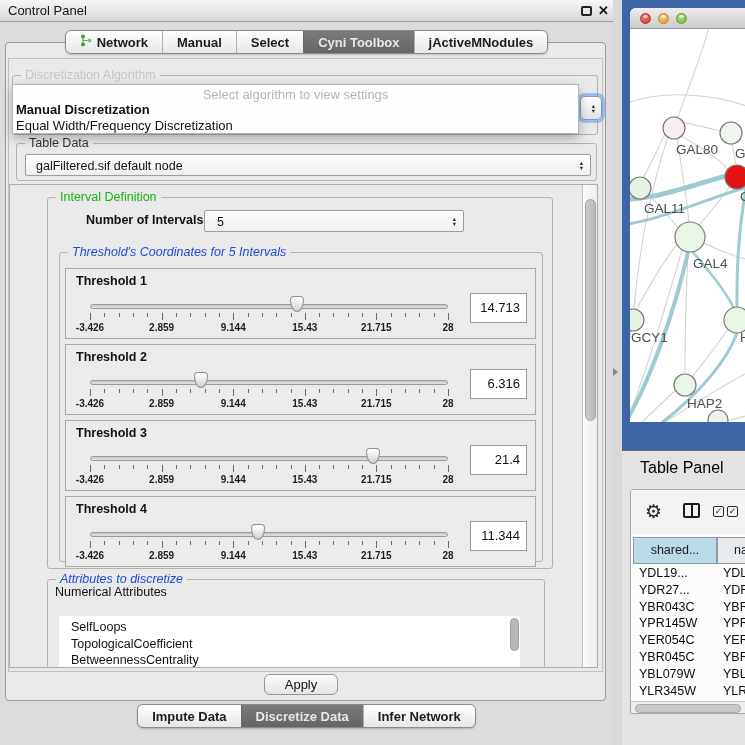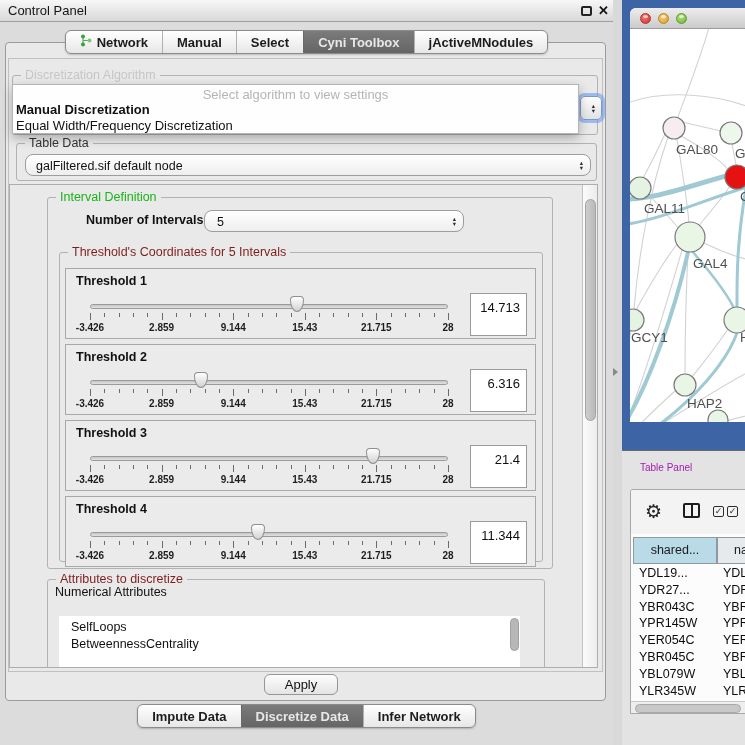--- a/index.html
+++ b/index.html
@@ -26,24 +26,24 @@
   .seg-item{display:flex;align-items:center;gap:5px;padding:0 14px;font-size:13px;font-weight:600;
     color:#1c1c1c;border-left:1px solid #b0b0b0;white-space:nowrap;}
   .seg-item:first-child{border-left:none;}
   .seg-item.sel{background:linear-gradient(#7b7b7b,#656565);color:#e8e8e8;border-left-color:#6a6a6a;}
 
   .group{position:absolute;border:1px solid #b2b2b2;border-radius:3px;}
   .glabel{position:absolute;top:-8px;left:8px;background:#e9e9e9;padding:0 4px;font-size:12.5px;white-space:nowrap;}
   .glabel.ghost{color:#c6c6c6;}
   .glabel.dark{color:#333;}
   .glabel.green{color:#18b418;}
-  .glabel.blue{color:#7f1d1d;}
+  .glabel.blue{color:#1d4ed8;font-style:italic;}
 
   .combo{position:absolute;background:linear-gradient(#ffffff,#eeeeee);border:1px solid #9d9d9d;
-    border-radius:8px;font-size:12.5px;color:#111;}
+    border-radius:2px;font-size:12.5px;color:#111;}
   .combo .cval{position:absolute;left:10px;top:0;line-height:20px;}
   .stepper{position:absolute;right:7px;top:50%;transform:translateY(-50%);display:flex;flex-direction:column;
     font-size:6.5px;line-height:5px;color:#333;}
 
   .focus-stepper{position:absolute;left:580px;top:96px;width:22px;height:24px;z-index:20;
     background:linear-gradient(#fdfdfd,#e2e2e2);border:1px solid #7f97c8;border-radius:5px;
     box-shadow:0 0 0 3px rgba(96,150,240,.55);}
   .focus-stepper .stepper{right:6px;}
 
   .popup{position:absolute;left:12px;top:84px;width:567px;height:50px;z-index:40;
@@ -66,21 +66,21 @@
   .track{position:absolute;left:24px;top:35px;width:358px;height:5px;border:1px solid #9a9a9a;border-radius:3px;
     background:linear-gradient(#c5c5c5,#e2e2e2);}
   .thumb{position:absolute;top:27px;width:14px;height:16px;background:linear-gradient(#ffffff,#d2d2d2);
     border:1px solid #8f8f8f;border-radius:4px 4px 7px 7px/4px 4px 12px 12px;box-shadow:inset 0 1px 0 #fff;}
   .ticks{position:absolute;left:0;top:44px;width:100%;height:8px;}
   .tick{position:absolute;top:0;width:1px;background:#6b6b6b;}
   .tick.minor{height:4px;}
   .tick.major{height:7px;}
   .tlabels{position:absolute;left:0;top:53px;width:100%;height:12px;}
   .tlab{position:absolute;transform:translateX(-50%);font-size:10px;font-weight:bold;color:#1d1d1d;white-space:nowrap;}
-  .th-value{position:absolute;left:404px;top:24px;width:57px;height:43px;background:#fff;border:1px solid #9a9a9a;
+  .th-value{position:absolute;left:404px;top:24px;width:57px;height:30px;background:#fff;border:1px solid #9a9a9a;
     font-size:13px;color:#111;line-height:28px;text-align:right;padding-right:6px;}
 
   .attr-sub{position:absolute;left:45px;top:400px;font-size:12.5px;font-weight:normal;color:#111;}
   .attr-list{position:absolute;left:49px;top:431px;width:461px;height:80px;background:#fff;}
   .attr-item{font-size:12.5px;color:#111;line-height:16.6px;padding-left:12px;white-space:nowrap;}
   .attr-list .thumbl{position:absolute;right:1px;top:2px;width:9px;height:33px;border-radius:5px;
     background:#b7b7b7;border:1px solid #a0a0a0;}
 
   .applybtn{position:absolute;left:264px;top:674px;width:74px;height:21px;border:1px solid #969696;border-radius:6px;
     background:linear-gradient(#fdfdfd,#e4e4e4);font-size:13px;color:#111;text-align:center;line-height:19px;}
@@ -94,21 +94,21 @@
   .mactitle{position:absolute;left:0;top:0;width:100%;height:21px;
     background:linear-gradient(#ededed,#cbcbcb);border-bottom:1px solid #9b9b9b;}
   .light{position:absolute;top:5px;width:11px;height:11px;border-radius:50%;}
   .light i{position:absolute;left:2px;top:1px;width:5px;height:3px;border-radius:50%;background:rgba(255,255,255,.65);}
   .l-red{left:10px;background:radial-gradient(circle at 40% 35%,#f07a72,#dd4440 70%);border:1px solid #a93530;}
   .l-yel{left:28px;background:radial-gradient(circle at 40% 35%,#f4cf7e,#e7a93c 70%);border:1px solid #b5842b;}
   .l-grn{left:46px;background:radial-gradient(circle at 40% 35%,#b0e085,#7cc243 70%);border:1px solid #619a32;}
   .netcanvas{position:absolute;left:0;top:21px;}
 
   .tablepanel{position:absolute;left:622px;top:450px;width:123px;height:295px;background:#e3e3e3;border-top:1px solid #6a6a6a;}
-  .tp-title{position:absolute;left:18px;top:0;line-height:34px;font-size:10px;color:#a21caf;}
+  .tp-title{position:absolute;left:18px;top:0;line-height:34px;font-size:16px;color:#000000;}
   .tp-body{position:absolute;left:8px;top:38px;width:130px;height:225px;background:#fcfcfc;
     border:1px solid #a8a8a8;border-radius:3px 0 0 0;overflow:hidden;}
   .tp-toolbar{position:absolute;left:0;top:0;width:100%;height:44px;background:#f3f3f3;}
   .gear{position:absolute;left:14px;top:9px;font-family:"DejaVu Sans",sans-serif;font-size:19px;color:#222;line-height:24px;}
   .colicon{position:absolute;left:52px;top:13px;width:17px;height:15px;border:2px solid #1c1c1c;border-radius:2px;}
   .colicon:after{content:"";position:absolute;left:50%;top:0;bottom:0;width:2px;margin-left:-1px;background:#1c1c1c;}
   .chk{position:absolute;top:16px;width:11px;height:11px;border:1.5px solid #2b2b2b;border-radius:2px;
     font-size:9px;line-height:9px;text-align:center;color:#2b2b2b;}
   .chk1{left:82px;} .chk2{left:96px;}
   .th-cell{position:absolute;top:47px;height:27px;border:1px solid #909a9e;font-size:12.5px;color:#1b1b1b;line-height:25px;}
@@ -363,20 +363,21 @@
           </div>
         </div>
 
       <div class="group" style="left:37px;top:394px;width:498px;height:120px;">
         <span class="glabel blue">Attributes to discretize</span>
       </div>
       <div class="attr-sub">Numerical Attributes</div>
       <div class="attr-list">
         <div id="attrItems" style="padding-top:3px;">
             <div class="attr-item">SelfLoops</div>
+            <div class="attr-item">TopologicalCoefficient</div>
             <div class="attr-item">BetweennessCentrality</div>
           </div>
         <div class="thumbl"></div>
       </div>
 
       <div class="vscroll">
         <div class="thumbv"></div>
       </div>
     </div>
 

